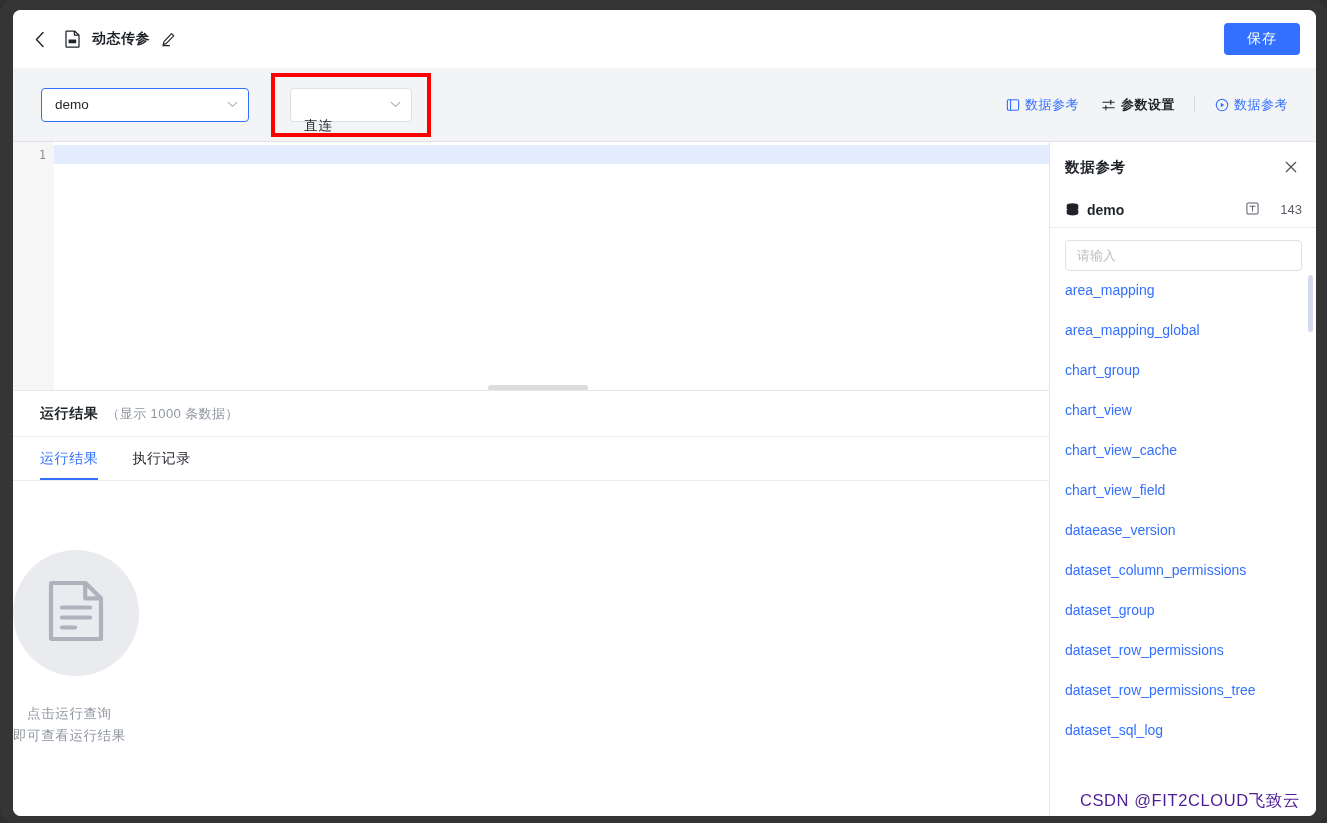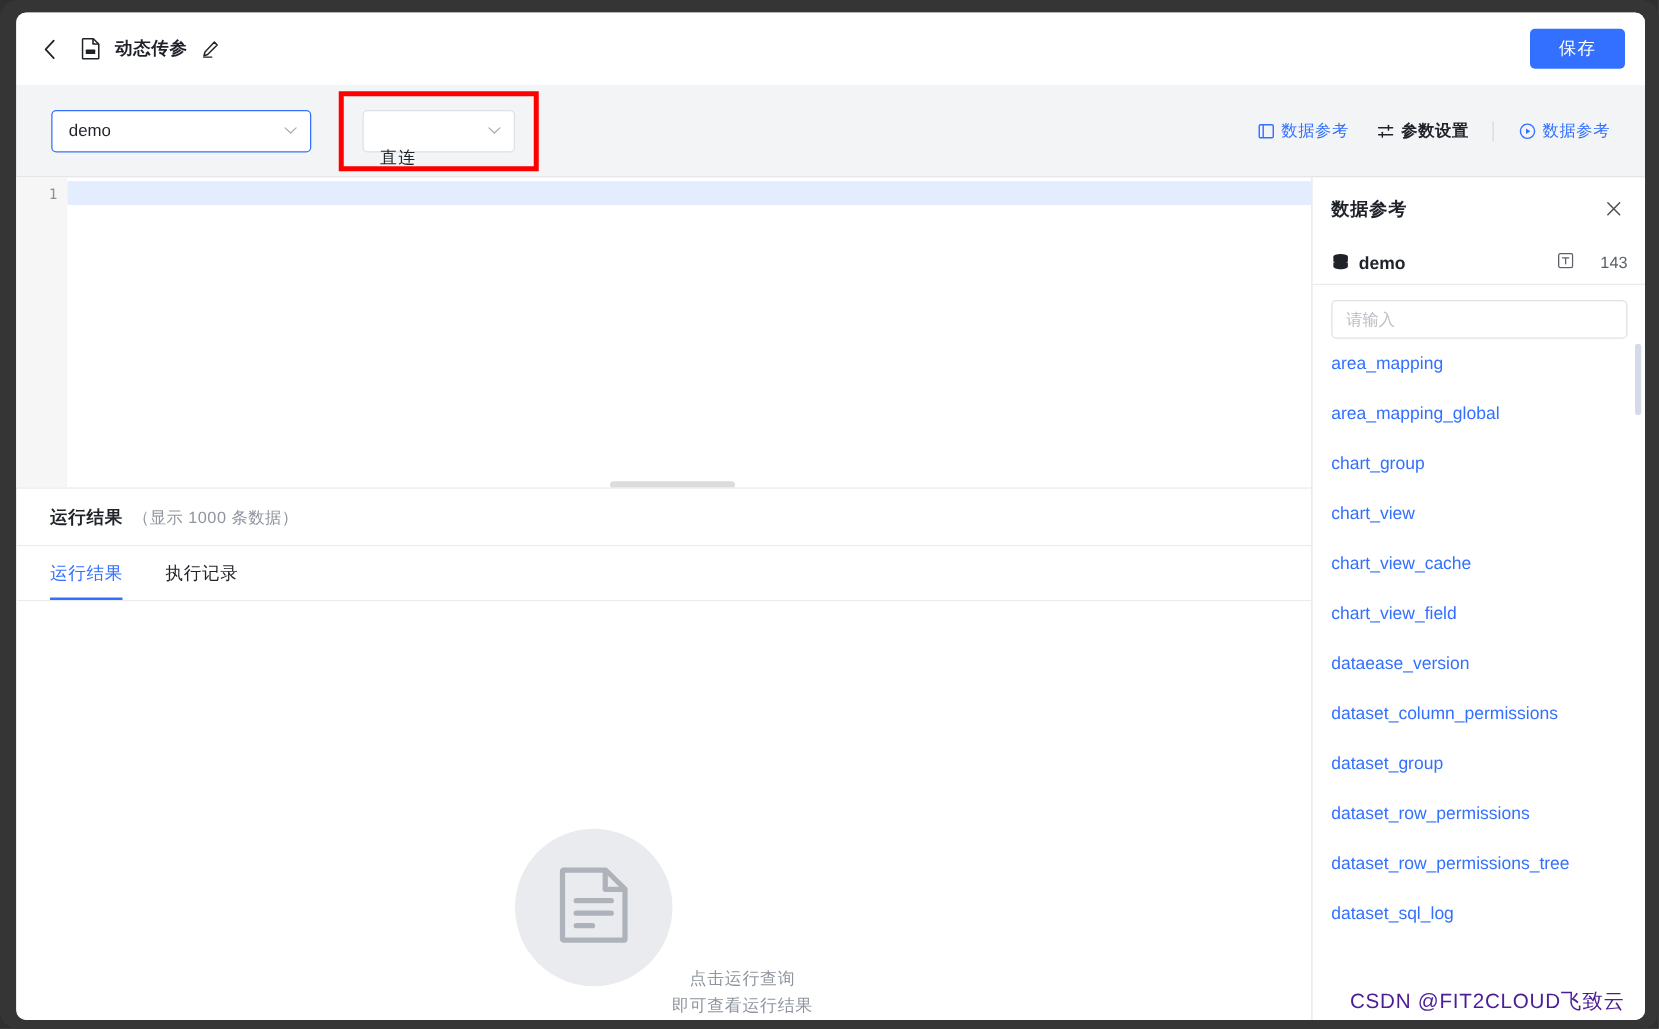--- a/index.html
+++ b/index.html
@@ -207,22 +207,22 @@
     content:""; position:absolute;
     left: 0; right: 0; bottom: 0;
     height: 2px; background: #3370ff;
   }
 
   
   .empty {
     position: absolute;
     left: 0; top: 471px;
     width: 1036px; height: 335px;
-    display: flex; flex-direction: row;
-    align-items: flex-end; justify-content: center;
+    display: flex; flex-direction: column;
+    align-items: flex-start; justify-content: center;
     background: #ffffff;
   }
   .empty-circle {
     width: 126px; height: 126px;
     border-radius: 50%;
     background: #eaebee;
     display:flex; align-items:center; justify-content:center;
     margin-bottom: 27px;
   }
   .empty-text {

